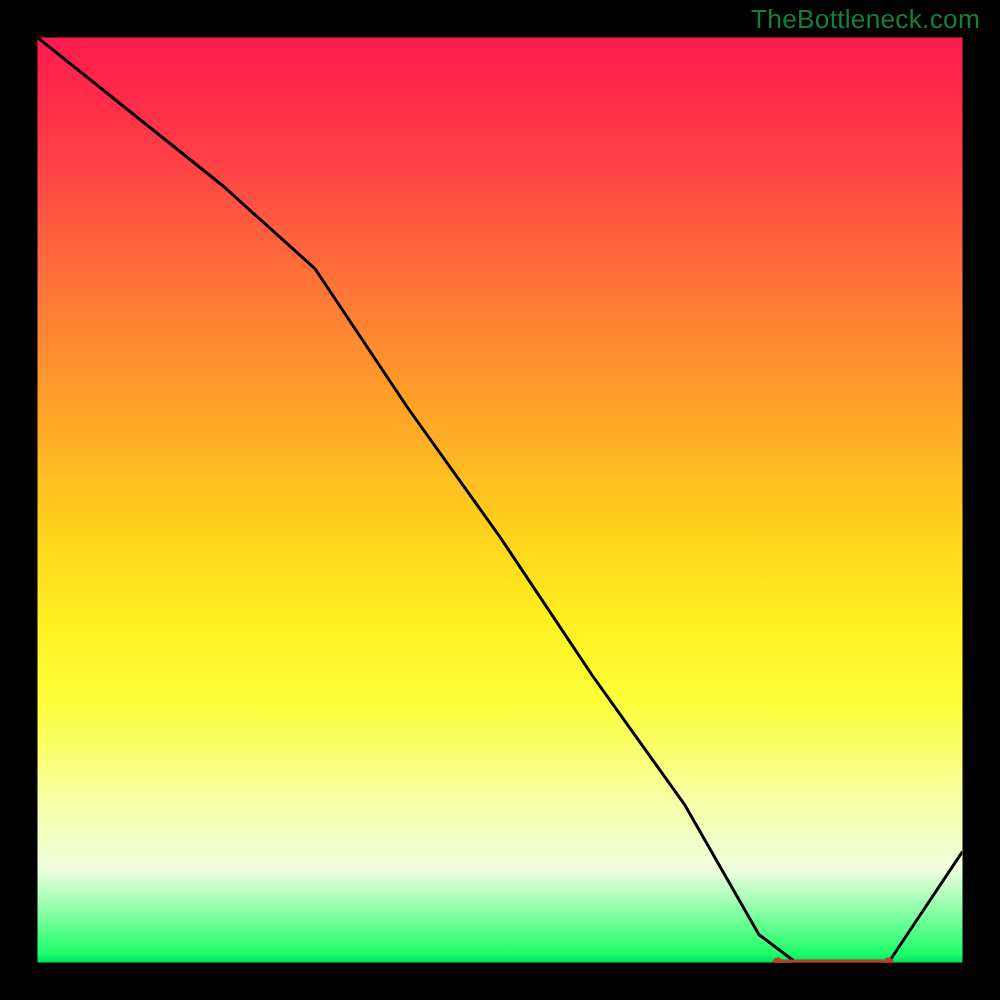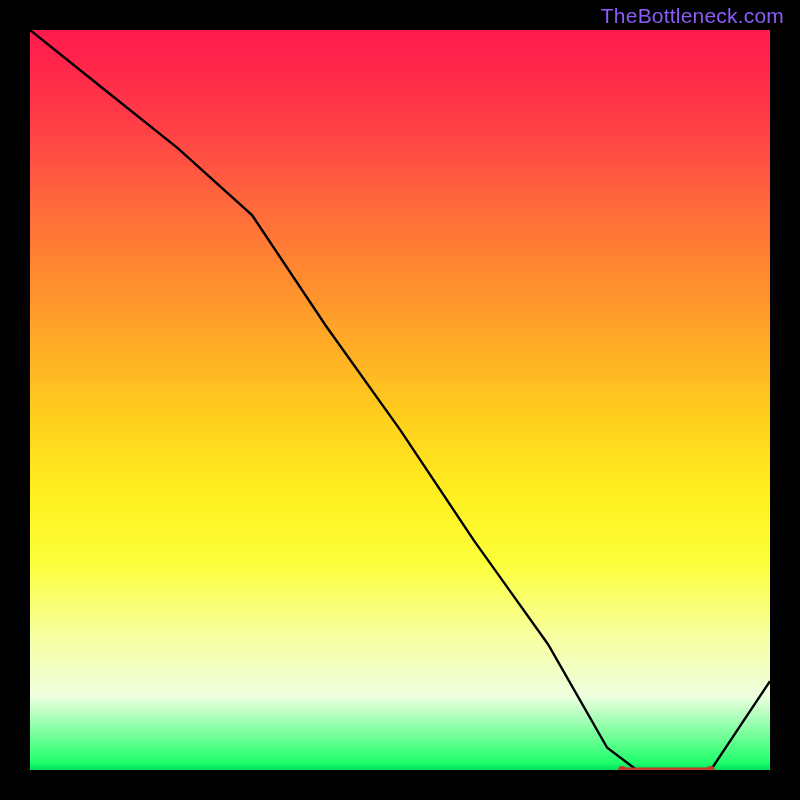--- a/index.html
+++ b/index.html
@@ -43,21 +43,21 @@
     position: absolute;
     left: 0; top: 0;
     width: 740px;
     height: 740px;
     pointer-events: none;
   }
   .watermark {
     position: absolute;
     top: 4px;
     right: 16px;
-    color: #8b5cf6;
+    color: #15803d;
     font-size: 21px;
     font-weight: 500;
     letter-spacing: 0.2px;
   }
 </style>
 </head>
 <body>
 
 <div class="canvas">
 

